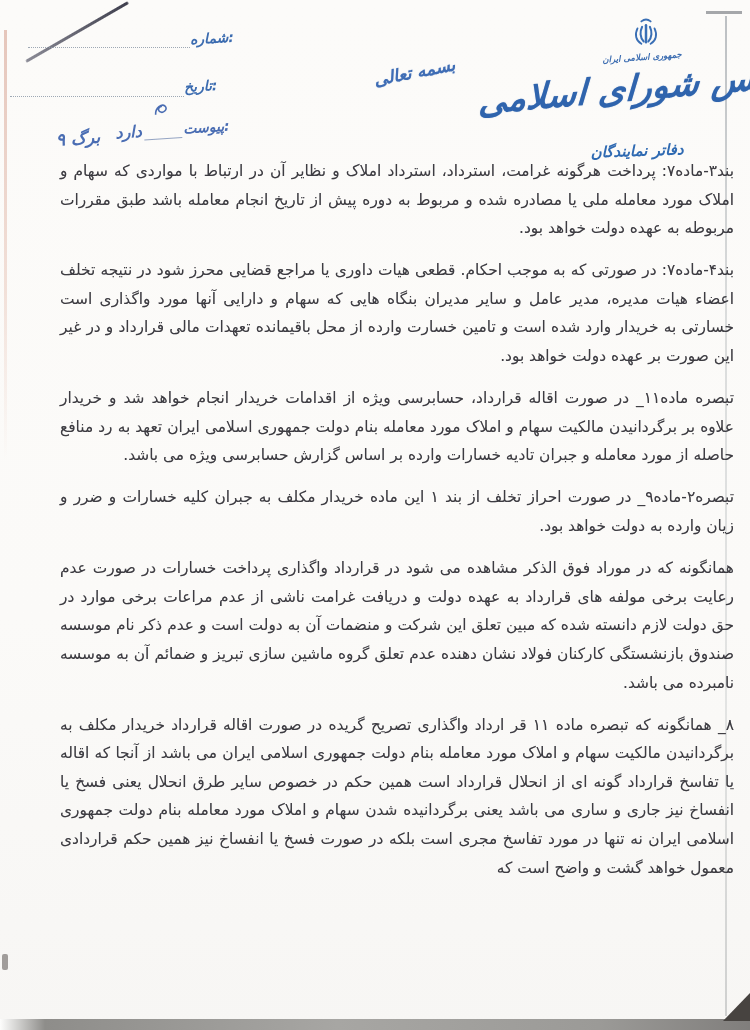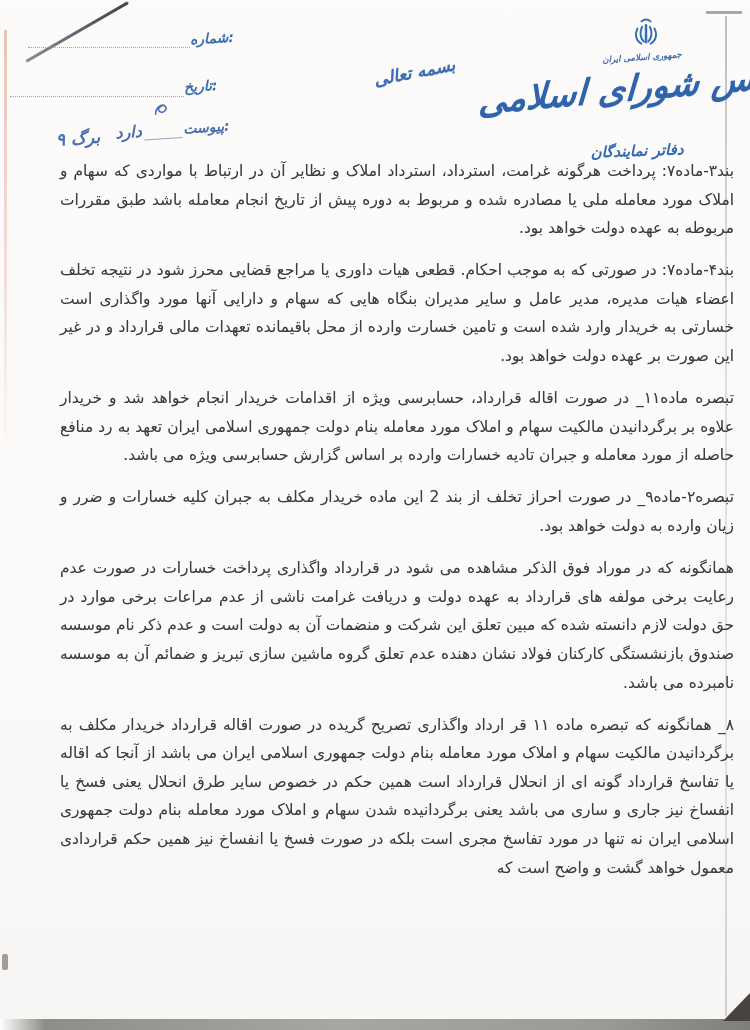--- a/index.html
+++ b/index.html
@@ -142,18 +142,18 @@
     <span class="attach-note">۹ برگ</span>
     <svg class="scribble" viewBox="0 0 18 16" fill="none" stroke="#4a6db3" stroke-width="1.6">
       <path d="M3 12 C3 5 10 1 13 4 C16 7 11 12 7 9 C5 7 7 4 10 4"></path>
     </svg>
   </div>
 
   <div class="body-text">
     <p>بند۳-ماده۷: پرداخت هرگونه غرامت، استرداد، استرداد املاک و نظایر آن در ارتباط با مواردی که سهام و املاک مورد معامله ملی یا مصادره شده و مربوط به دوره پیش از تاریخ انجام معامله باشد طبق مقررات مربوطه به عهده دولت خواهد بود.</p>
     <p>بند۴-ماده۷: در صورتی که به موجب احکام. قطعی هیات داوری یا مراجع قضایی محرز شود در نتیجه تخلف اعضاء هیات مدیره، مدیر عامل و سایر مدیران بنگاه هایی که سهام و دارایی آنها مورد واگذاری است خسارتی به خریدار وارد شده است و تامین خسارت وارده از محل باقیمانده تعهدات مالی قرارداد و در غیر این صورت بر عهده دولت خواهد بود.</p>
     <p>تبصره ماده۱۱_ در صورت اقاله قرارداد، حسابرسی ویژه از اقدامات خریدار انجام خواهد شد و خریدار علاوه بر برگردانیدن مالکیت سهام و املاک مورد معامله بنام دولت جمهوری اسلامی ایران تعهد به رد منافع حاصله از مورد معامله و جبران تادیه خسارات وارده بر اساس گزارش حسابرسی ویژه می باشد.</p>
-    <p>تبصره۲-ماده۹_ در صورت احراز تخلف از بند 2 این ماده خریدار مکلف به جبران کلیه خسارات و ضرر و زیان وارده به دولت خواهد بود.</p>
+    <p>تبصره۲-ماده۹_ در صورت احراز تخلف از بند ۱ این ماده خریدار مکلف به جبران کلیه خسارات و ضرر و زیان وارده به دولت خواهد بود.</p>
     <p>همانگونه که در موراد فوق الذکر مشاهده می شود در قرارداد واگذاری پرداخت خسارات در صورت عدم رعایت برخی مولفه های قرارداد به عهده دولت و دریافت غرامت ناشی از عدم مراعات برخی موارد در حق دولت لازم دانسته شده که مبین تعلق این شرکت و منضمات آن به دولت است و عدم ذکر نام موسسه صندوق بازنشستگی کارکنان فولاد نشان دهنده عدم تعلق گروه ماشین سازی تبریز و ضمائم آن به موسسه نامبرده می باشد.</p>
     <p>۸_ همانگونه که تبصره ماده ۱۱ قر ارداد واگذاری تصریح گریده در صورت اقاله قرارداد خریدار مکلف به برگردانیدن مالکیت سهام و املاک مورد معامله بنام دولت جمهوری اسلامی ایران می باشد از آنجا که اقاله یا تفاسخ قرارداد گونه ای از انحلال قرارداد است همین حکم در خصوص سایر طرق انحلال یعنی فسخ یا انفساخ نیز جاری و ساری می باشد یعنی برگردانیده شدن سهام و املاک مورد معامله بنام دولت جمهوری اسلامی ایران نه تنها در مورد تفاسخ مجری است بلکه در صورت فسخ یا انفساخ نیز همین حکم قراردادی معمول خواهد گشت و  واضح است که</p>
   </div>
 
 </div>
 
 </body></html>

